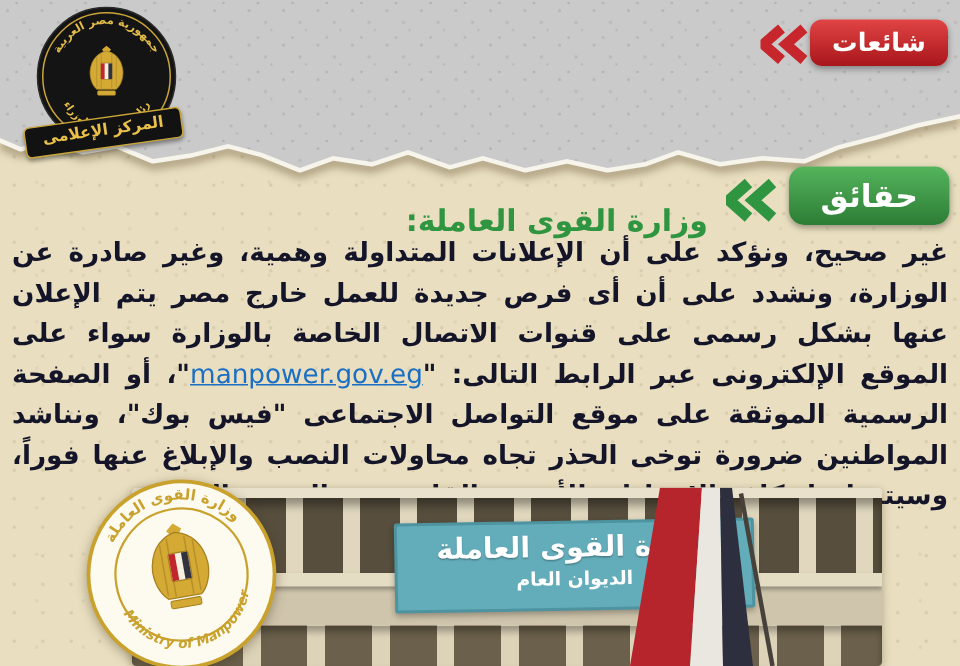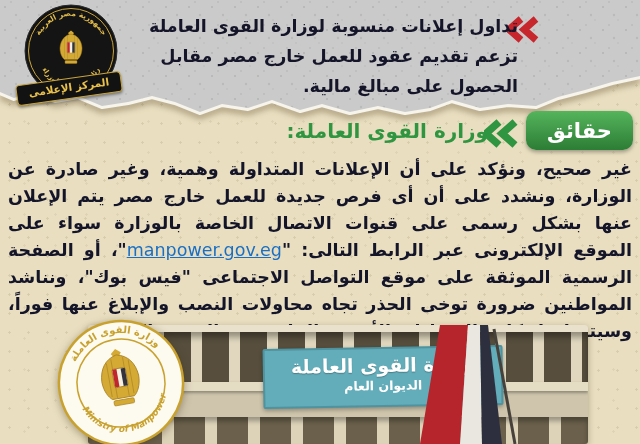--- a/index.html
+++ b/index.html
@@ -36,21 +36,21 @@
   .rumor-text{
     position:absolute;right:122px;top:11px;width:400px;z-index:2;margin:0;
     direction:rtl;text-align:right;color:#15152a;font-weight:700;
     font-size:17.5px;line-height:30px;
   }
   
   .green-badge{right:7px;top:111px;width:107px;height:39px;border-radius:10px;
     background:linear-gradient(#55b45c,#2c7d35);font-size:21px;z-index:2;}
   .chevrons-green{right:122px;top:119px;}
   .facts-heading{
-    position:absolute;right:152px;top:118px;margin:0;z-index:2;
+    position:absolute;right:152px;top:118px;margin:16px;z-index:2;
     direction:rtl;color:#2f9540;font-size:20px;font-weight:bold;line-height:26px;
   }
   .facts-body{
     position:absolute;right:8px;left:8px;top:156px;margin:0;z-index:2;
     direction:rtl;text-align:justify;color:#15152a;font-weight:700;
     font-size:17.5px;line-height:27px;
   }
   .site-link{color:#1a6fc4;text-decoration:underline;font-weight:400;direction:ltr;unicode-bidi:embed;cursor:pointer;}
   
   .photo{
@@ -121,25 +121,25 @@
     <text font-size="7.5" font-weight="bold" fill="#e3bd4a" font-family="DejaVu Sans, sans-serif">
       <textPath href="#cab-top" startOffset="50%" text-anchor="middle">جمهورية مصر العربية</textPath>
     </text>
     <text font-size="7" font-weight="bold" fill="#e3bd4a" font-family="DejaVu Sans, sans-serif">
       <textPath href="#cab-bot" startOffset="50%" text-anchor="middle">رئاسة مجلس الوزراء</textPath>
     </text>
     <use href="#eagle" transform="translate(38,27) scale(0.5)"></use>
   </svg>
   <div class="emblem-banner">المركز الإعلامى</div>
 
+  <div class="badge red-badge">شائعات</div>
   <svg class="chevrons chevrons-red" width="32" height="27" viewBox="0 0 32 27">
     <path d="M29 3 L17 13.5 L29 24" stroke="#c6262c" stroke-width="7" fill="none"></path>
     <path d="M14 3 L2 13.5 L14 24" stroke="#c6262c" stroke-width="7" fill="none"></path>
   </svg>
-  <p class="rumor-text">تداول إعلانات منسوبة لوزارة القوى العاملة تزعم تقديم عقود للعمل خارج مصر مقابل الحصول على مبالغ مالية.</p>
 
   <div class="badge green-badge">حقائق</div>
   <svg class="chevrons chevrons-green" width="34" height="29" viewBox="0 0 34 29">
     <path d="M31 3 L18 14.5 L31 26" stroke="#2f9540" stroke-width="7.5" fill="none"></path>
     <path d="M15 3 L2 14.5 L15 26" stroke="#2f9540" stroke-width="7.5" fill="none"></path>
   </svg>
   <h2 class="facts-heading">وزارة القوى العاملة:</h2>
 
   <p class="facts-body"><span>غير صحيح، ونؤكد على أن الإعلانات المتداولة وهمية، وغير صادرة عن الوزارة، ونشدد على أن أى فرص جديدة للعمل خارج مصر يتم الإعلان عنها بشكل رسمى على قنوات الاتصال الخاصة بالوزارة سواء على الموقع الإلكترونى عبر الرابط التالى: "</span><a class="site-link">manpower.gov.eg</a><span>"، أو الصفحة الرسمية الموثقة على موقع التواصل الاجتماعى "فيس بوك"، ونناشد المواطنين ضرورة توخى الحذر تجاه محاولات النصب والإبلاغ عنها فوراً، وسيتم اتخاذ كافة الإجراءات الأمنية والقانونية حيال هذه الوقائع.</span></p>
 

